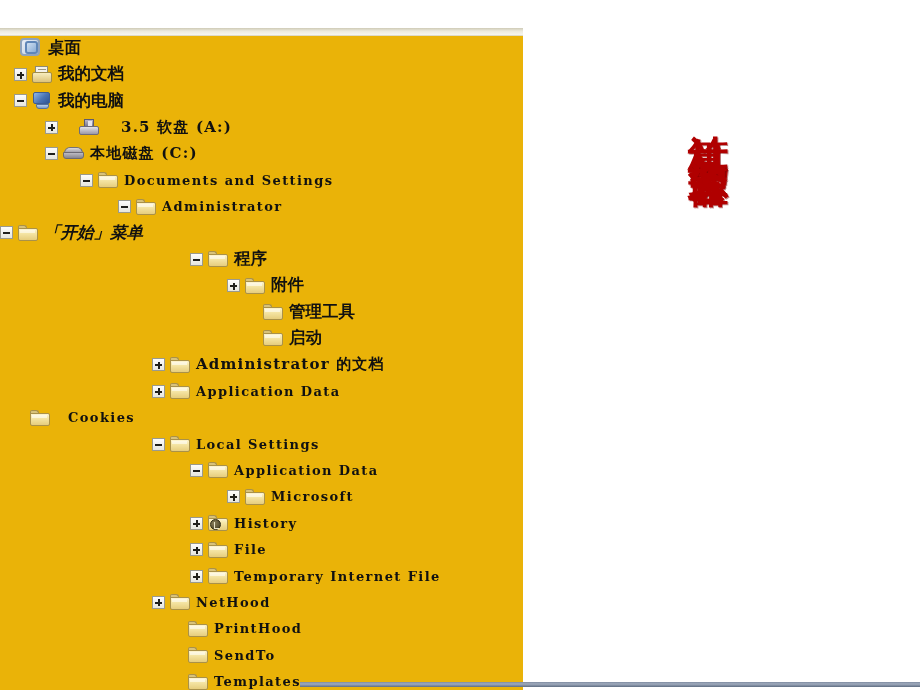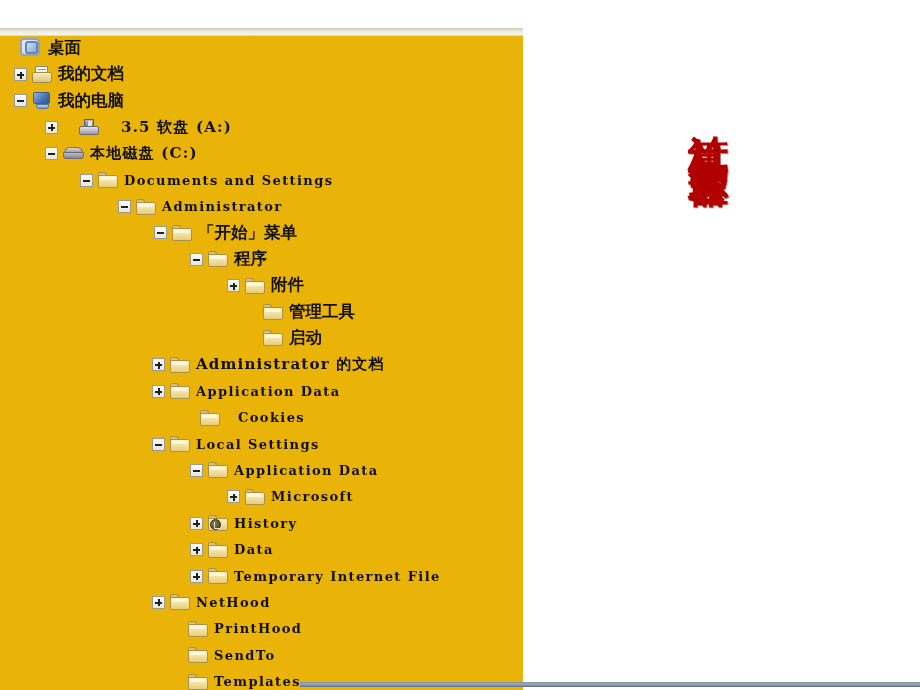--- a/index.html
+++ b/index.html
@@ -341,21 +341,21 @@
       </div>
       <div class="row" style="padding-left: 118px;">
         <span class="toggle minus"></span>
         <span class="icon ic-folder">
           <span class="tab"></span>
           <span class="body"></span>
           <span class="shine"></span>
         </span>
         <span class="label mono">Administrator</span>
       </div>
-      <div class="row" style="padding-left: 154px;">
+      <div class="row" style=" font-style: italic;">
         <span class="toggle minus"></span>
         <span class="icon ic-folder">
           <span class="tab"></span>
           <span class="body"></span>
           <span class="shine"></span>
         </span>
         <span class="label cjk">「开始」菜单</span>
       </div>
       <div class="row" style="padding-left: 190px;">
         <span class="toggle minus"></span>
@@ -404,21 +404,21 @@
       </div>
       <div class="row" style="padding-left: 152px;">
         <span class="toggle plus"></span>
         <span class="icon ic-folder">
           <span class="tab"></span>
           <span class="body"></span>
           <span class="shine"></span>
         </span>
         <span class="label mono">Application Data</span>
       </div>
-      <div class="row" style="padding-left: 170px; gap: 12px;">
+      <div class="row" style=" gap: 12px;">
         <span class="toggle none"></span>
         <span class="icon ic-folder">
           <span class="tab"></span>
           <span class="body"></span>
           <span class="shine"></span>
         </span>
         <span class="label mono">Cookies</span>
       </div>
       <div class="row" style="padding-left: 152px;">
         <span class="toggle minus"></span>
@@ -456,21 +456,21 @@
         </span>
         <span class="label mono">History</span>
       </div>
       <div class="row" style="padding-left: 190px;">
         <span class="toggle plus"></span>
         <span class="icon ic-folder">
           <span class="tab"></span>
           <span class="body"></span>
           <span class="shine"></span>
         </span>
-        <span class="label mono">Data</span>
+        <span class="label mono">File</span>
       </div>
       <div class="row" style="padding-left: 190px;">
         <span class="toggle plus"></span>
         <span class="icon ic-folder">
           <span class="tab"></span>
           <span class="body"></span>
           <span class="shine"></span>
         </span>
         <span class="label mono">Temporary Internet File</span>
       </div>

